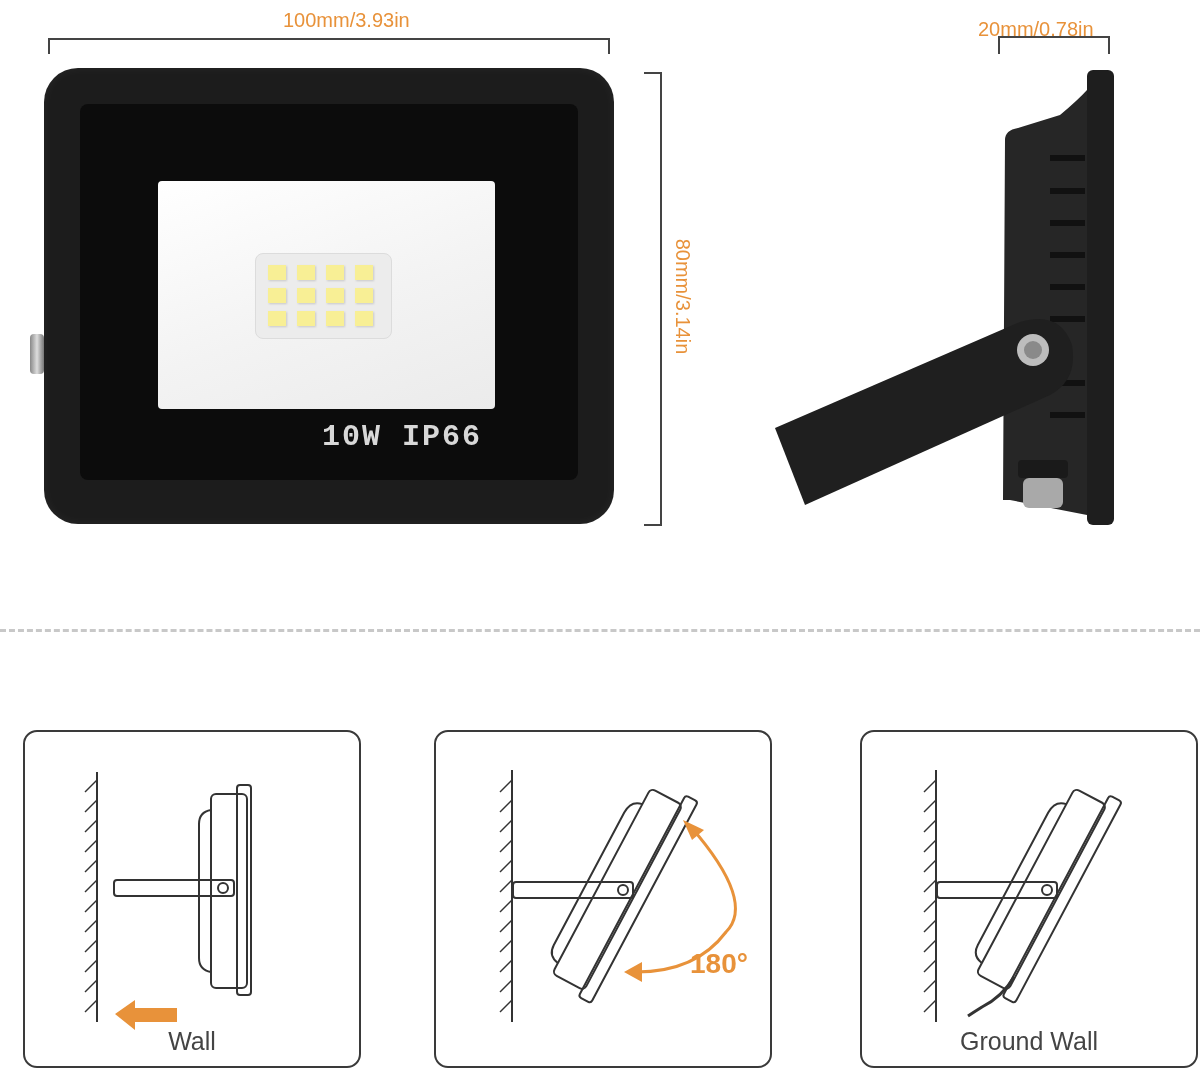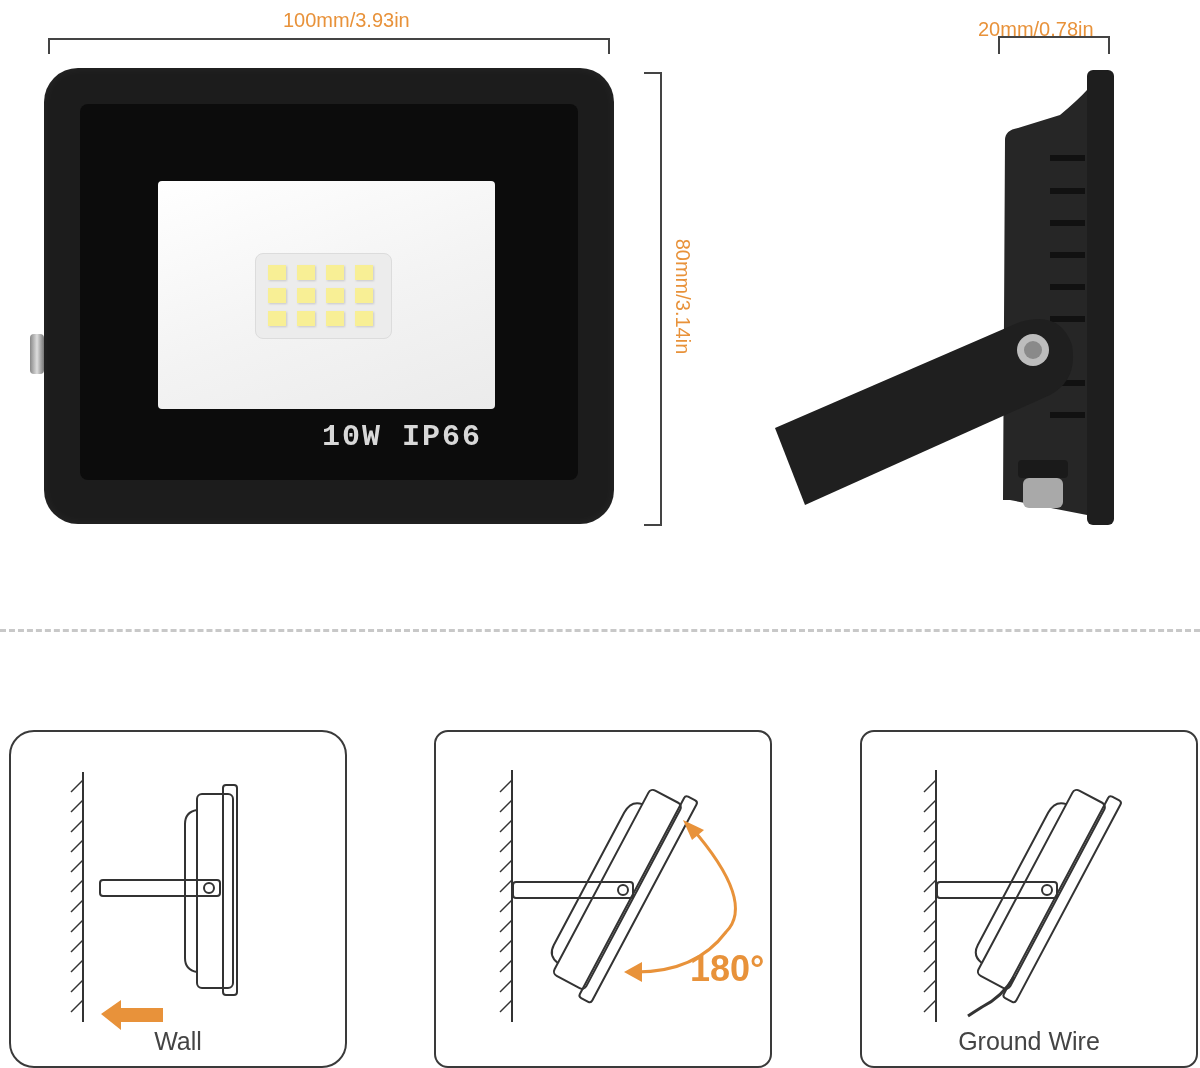--- a/index.html
+++ b/index.html
@@ -79,21 +79,21 @@
 
   <circle cx="273" cy="290" r="16" fill="#bdbdbd"></circle>
   <circle cx="273" cy="290" r="9" fill="#8a8a8a"></circle>
 
   <rect x="258" y="400" width="50" height="18" rx="4" fill="#1a1a1a"></rect>
   <rect x="263" y="418" width="40" height="30" rx="6" fill="#a9a9a9"></rect>
 </svg>
 
 <div class="abs divider"></div>
 
-<div class="card" style="left:9px;border-radius:25px;">
+<div class="card" style="left:23px;">
   <svg width="334" height="334" viewBox="0 0 334 334">
     <g stroke="#333" stroke-width="2" fill="none">
       <line x1="72" y1="40" x2="72" y2="290"></line>
       <g stroke-width="1.5">
         <line x1="60" y1="60" x2="72" y2="48"></line>
           <line x1="60" y1="80" x2="72" y2="68"></line>
           <line x1="60" y1="100" x2="72" y2="88"></line>
         <line x1="60" y1="120" x2="72" y2="108"></line>
           <line x1="60" y1="140" x2="72" y2="128"></line>
           <line x1="60" y1="160" x2="72" y2="148"></line>
@@ -138,21 +138,21 @@
       <g transform="rotate(28 180 160)">
         <rect x="162" y="52" width="36" height="210" rx="5"></rect>
         <rect x="196" y="42" width="14" height="228" rx="3"></rect>
         <path d="M162 70 Q150 72 150 86 L150 236 Q150 248 162 250"></path>
       </g>
     </g>
     <path d="M255 95 Q320 170 290 200 Q260 240 200 240" stroke="#e8923a" stroke-width="3" fill="none"></path>
     <path d="M247 88 L268 98 L256 108 Z" fill="#e8923a"></path>
     <path d="M188 240 L206 230 L206 250 Z" fill="#e8923a"></path>
   </svg>
-  <div class="abs" style="left:254px; top:216px; font-size:36px; font-weight:bold; color:#e8923a;">180°</div>
+  <div class="abs" style="left:254px; top:216px; font-size:28px; font-weight:bold; color:#e8923a;">180°</div>
 </div>
 
 <div class="card" style="left:860px;">
   <svg width="334" height="334" viewBox="0 0 334 334">
     <g stroke="#333" stroke-width="2" fill="none">
       <line x1="74" y1="38" x2="74" y2="290"></line>
       <g stroke-width="1.5">
         <line x1="62" y1="60" x2="74" y2="48"></line>
           <line x1="62" y1="80" x2="74" y2="68"></line>
           <line x1="62" y1="100" x2="74" y2="88"></line>
@@ -169,14 +169,14 @@
       <rect x="75" y="150" width="120" height="16" rx="3"></rect>
       <circle cx="185" cy="158" r="5"></circle>
       <g transform="rotate(28 178 160)">
         <rect x="160" y="52" width="36" height="210" rx="5"></rect>
         <rect x="194" y="42" width="14" height="228" rx="3"></rect>
         <path d="M160 70 Q148 72 148 86 L148 236 Q148 248 160 250"></path>
       </g>
       <path d="M152 245 Q140 265 120 275 Q112 280 106 284" stroke-width="3"></path>
     </g>
   </svg>
-  <div class="card-label">Ground Wire</div>
+  <div class="card-label">Ground Wall</div>
 </div>
 
 </body></html>

